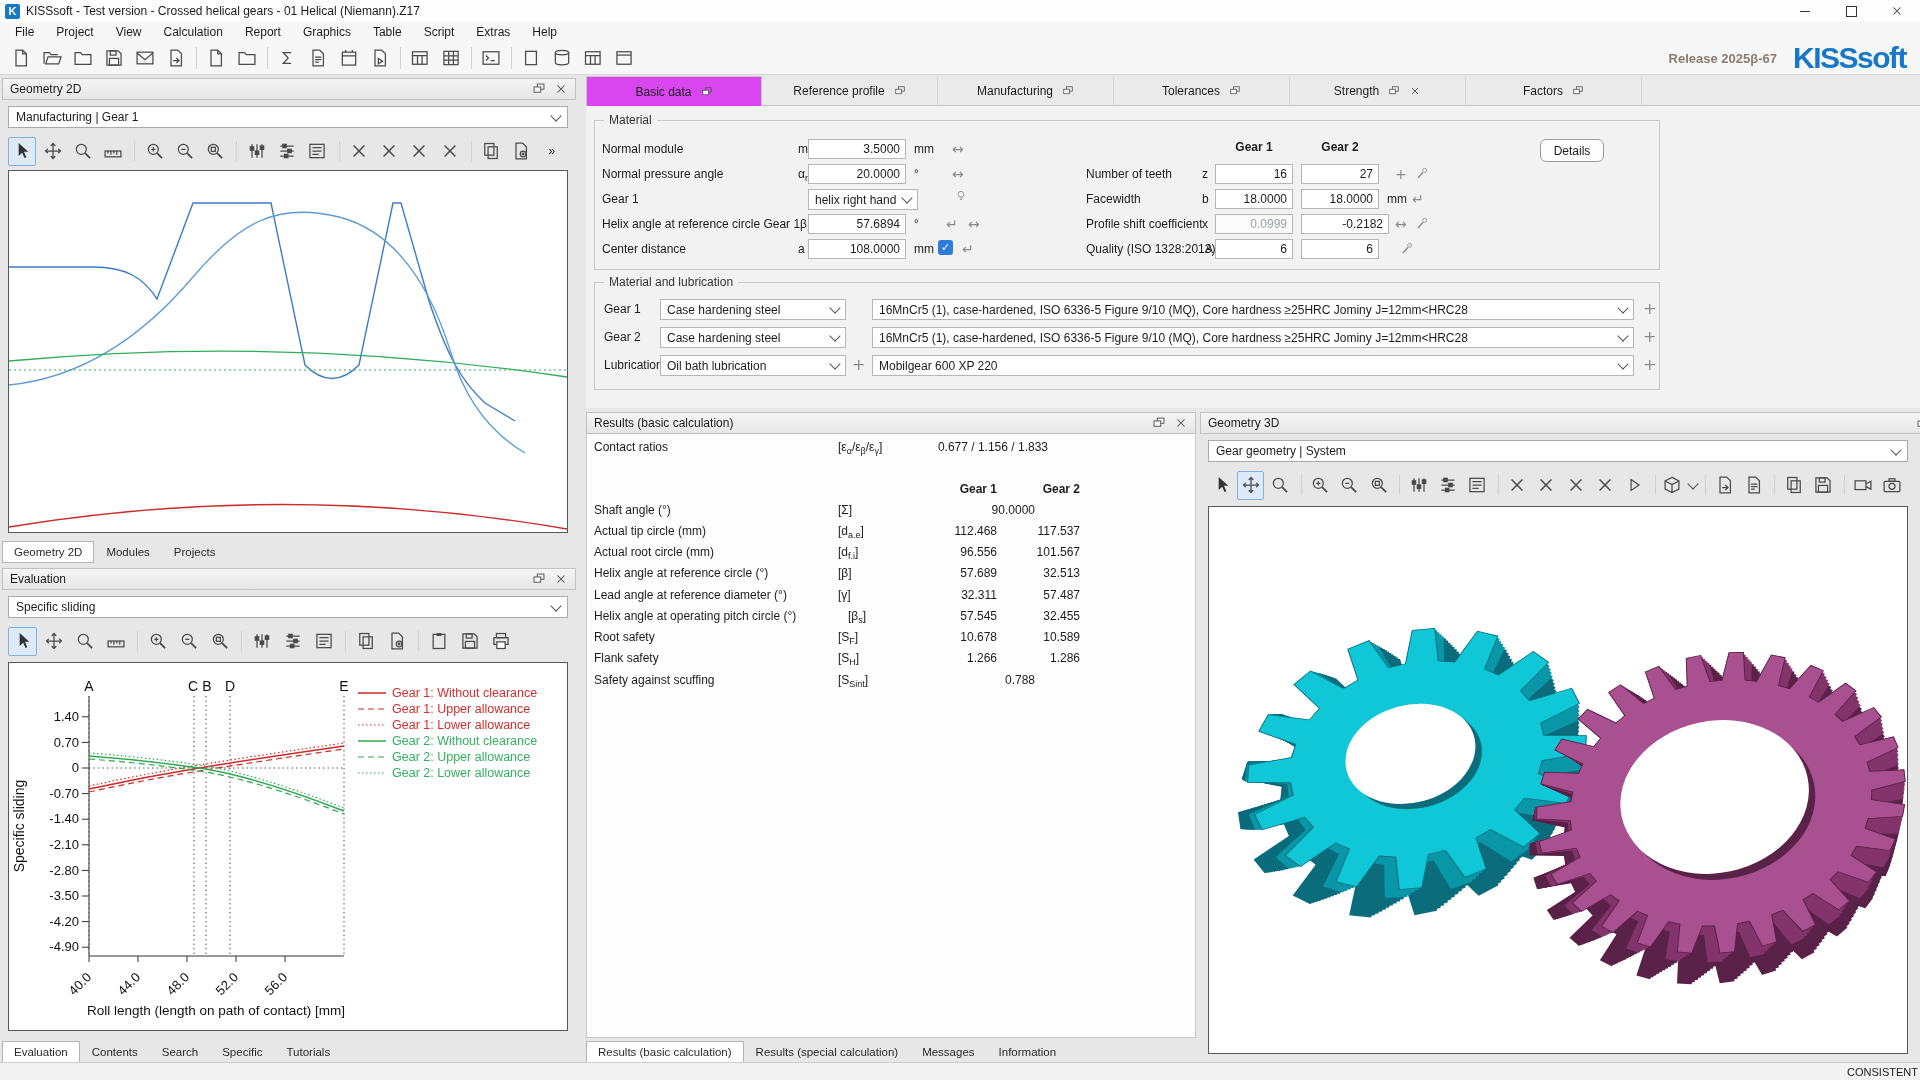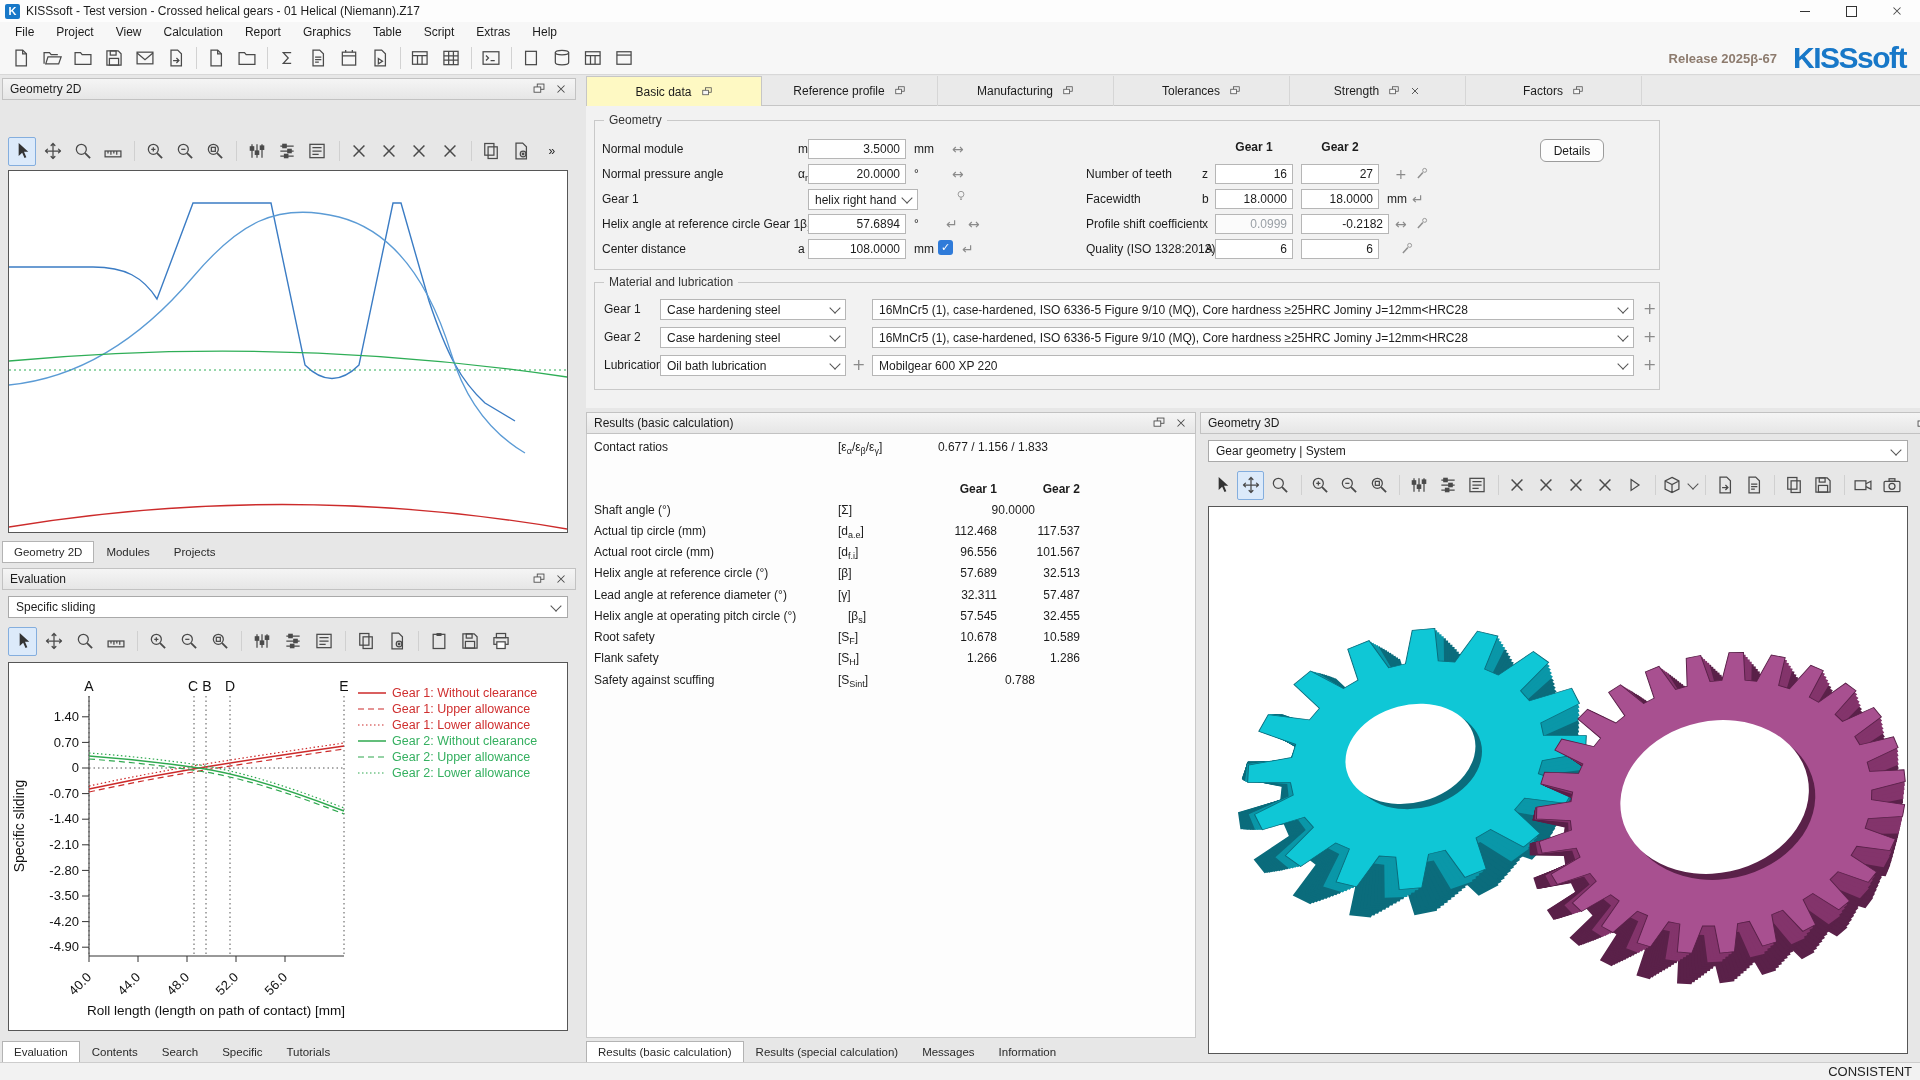--- a/index.html
+++ b/index.html
@@ -31,21 +31,21 @@
   .ibtn{width:27px;height:27px;display:flex;align-items:center;justify-content:center;border:1px solid transparent;border-radius:2px;margin-right:2px;}
   .ibtn.on{background:#dceafa;border:1px solid #84aede;}
   .isep{width:1px;height:20px;background:#d0d0d0;margin:0 5px;}
   .canvas{background:#fff;border:1px solid #565656;box-sizing:border-box;}
   .mtabs{display:flex;align-items:center;font-size:11.5px;}
   .mtab{padding:4px 11px;color:#2a2a2a;border:1px solid transparent;}
   .mtab.on{background:#fff;border:1px solid #b3b3b3;}
   
   .tabbar{left:586px;top:76px;width:1334px;height:30px;background:#eaeaea;border-bottom:1px solid #c6c6c6;display:flex;box-sizing:border-box;}
   .tab{width:176px;height:30px;display:flex;align-items:center;justify-content:center;gap:9px;border-right:1px solid #d6d6d6;box-sizing:border-box;}
-  .tab.on{background:#fef9c3;border:1px solid #c6c6c6;border-bottom:none;}
+  .tab.on{background:#d946ef;border:1px solid #c6c6c6;border-bottom:none;}
   
   .lbl{position:absolute;white-space:nowrap;}
   .inp{position:absolute;background:#fff;border:1px solid #b6b6b6;height:20px;text-align:right;padding:0 5px;
        font-family:"Liberation Sans",sans-serif;font-size:12px;box-sizing:border-box;color:#1c1c1c;}
   .inp.dis{color:#9aa0a6;background:#fbfbfb;}
   .fsel{position:absolute;background:#fff;border:1px solid #b6b6b6;height:21px;display:flex;align-items:center;padding:0 6px;box-sizing:border-box;white-space:nowrap;overflow:hidden;}
   .gbox{position:absolute;border:1px solid #c9c9c9;}
   .gleg{position:absolute;top:-8px;left:9px;background:#f2f2f2;padding:0 5px;color:#333;}
   .gicon{position:absolute;color:#8b8b8b;font-family:"DejaVu Sans",sans-serif;font-size:14px;line-height:14px;}
   .cbx{position:absolute;width:15px;height:15px;background:#2f7bd9;border-radius:3px;color:#fff;font-size:11px;display:flex;align-items:center;justify-content:center;font-family:"DejaVu Sans",sans-serif;}
@@ -53,21 +53,21 @@
   sub{font-size:9px;}
   
   .rrow{position:absolute;height:17px;white-space:nowrap;}
   .rl{position:absolute;left:8px;}
   .rs{position:absolute;left:252px;}
   .rv1{position:absolute;left:321px;width:90px;text-align:right;}
   .rv2{position:absolute;left:404px;width:90px;text-align:right;}
   .rvc{position:absolute;left:349px;width:100px;text-align:right;}
   
   .statusbar{left:0;top:1062px;width:1920px;height:18px;background:#f2f2f2;border-top:1px solid #cdcdcd;display:flex;align-items:center;box-sizing:border-box;}
-  .status-txt{margin-left:auto;margin-right:8px;font-size:13px;color:#222;}
+  .status-txt{margin-left:auto;margin-right:2px;font-size:11px;color:#222;}
   svg.ic{width:20px;height:20px;stroke:#4a4a4a;fill:none;stroke-width:1.5;}
   svg.ic.sm{width:14px;height:14px;}
   svg.ic.xs{width:12px;height:12px;}
   svg.ic.gic{stroke:#8f8f8f;}
 </style>
 </head>
 <body>
 
 <svg width="0" height="0" style="position:absolute">
   <defs>
@@ -373,20 +373,24 @@
   <div class="abs phdr" style="left:2px;top:78px;width:574px;height:22px">
     <span>Geometry 2D</span>
     <span class="sp">
       <svg class="ic sm">
           <use href="#i-float"></use>
         </svg>
       <svg class="ic sm">
           <use href="#i-close"></use>
         </svg>
     </span>
+  </div>
+  <div class="abs dsel" style="left:8px;top:106px;width:560px;height:22px">
+    <span>Manufacturing | Gear 1</span>
+    <span class="chev"></span>
   </div>
   <div class="abs itb" style="left:8px;top:136px;width:560px;height:30px">
     <div class="ibtn on">
         <svg class="ic">
           <use href="#i-cursor"></use>
         </svg>
       </div>
     <div class="ibtn">
         <svg class="ic">
           <use href="#i-move"></use>
@@ -712,21 +716,21 @@
     <div class="tab">
       <span>Factors</span>
       <svg class="ic xs">
           <use href="#i-float"></use>
         </svg>
     </div>
   </div>
   <div class="abs" style="left:586px;top:106px;width:1334px;height:302px;background:#f2f2f2"></div>
 
   <div class="gbox" style="left:594px;top:120px;width:1064px;height:148px">
-    <span class="gleg">Geometry</span>
+    <span class="gleg">Material</span>
   </div>
 
   <div class="lbl" style="left:602px;top:142px">Normal module</div>
   <div class="lbl" style="left:798px;top:142px"><span>m</span><sub>n</sub></div>
   <input class="inp" style="left: 808px; top: 139px; width: 98px;" value="3.5000">
   <div class="lbl" style="left:914px;top:142px">mm</div>
   <span class="gicon" style="left:952px;top:142px">↔</span>
 
   <div class="lbl" style="left:602px;top:167px">Normal pressure angle</div>
   <div class="lbl" style="left:798px;top:167px"><span>α</span><sub>n</sub></div>

